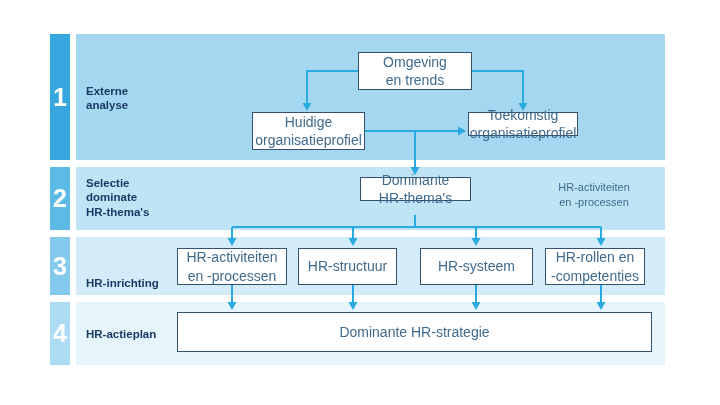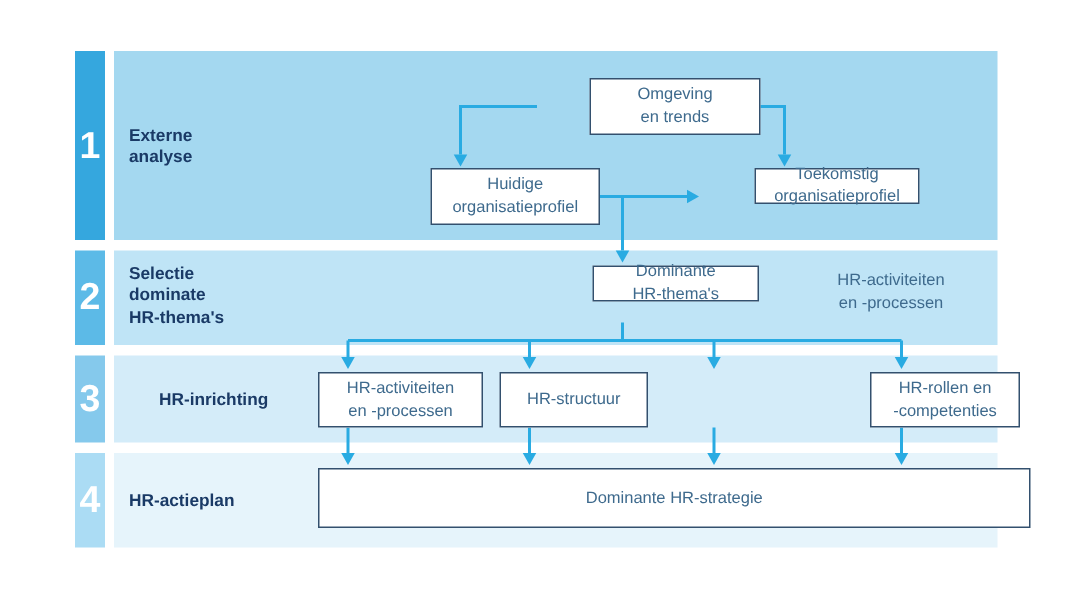--- a/index.html
+++ b/index.html
@@ -30,30 +30,29 @@
   .bd2{top:167px; height:63px;  background:var(--band2);}
   .bd3{top:237px; height:58px;  background:var(--band3);}
   .bd4{top:302px; height:63px;  background:var(--band4);}
   .rowlabel{
     position:absolute; left:86px; color:var(--label_text);
     font-weight:bold; font-size:11.5px; line-height:1.26;
     white-space:pre-line;
   }
   .rl1{top:84px;}
   .rl2{top:176px;}
-  .rl3{top:260px;margin-left:20px;}
+  .rl3{top:276px;}
   .rl4{top:327px;}
   .box{
     position:absolute; background:var(--box_fill);
     border:1px solid var(--box_border);
     display:flex; align-items:center; justify-content:center;
     text-align:center; color:var(--box_text);
-    font-size:11px; line-height:1.32; white-space:pre-line;
+    font-size:14px; line-height:1.32; white-space:pre-line;
     box-sizing:border-box;
-    margin-left:35px;
   }
   .bx-omgeving  {left:358px; top:52px;  width:114px; height:38px;}
   .bx-huidige   {left:252px; top:112px; width:113px; height:38px;}
   .bx-toekomstig{left:468px; top:112px; width:110px; height:24px;}
   .bx-dominante {left:360px; top:177px; width:111px; height:24px;}
   .bx-activ     {left:177px; top:248px; width:110px; height:37px;}
   .bx-structuur {left:298px; top:248px; width:99px; height:37px;}
   .bx-systeem   {left:420px; top:248px; width:113px; height:37px;}
   .bx-rollen    {left:545px; top:248px; width:100px; height:37px;}
   .bx-actieplan {left:177px; top:312px; width:475px; height:40px;}
@@ -131,20 +130,21 @@
 en trends</div>
   <div class="box bx-huidige">Huidige
 organisatieprofiel</div>
   <div class="box bx-toekomstig">Toekomstig
 organisatieprofiel</div>
   <div class="box bx-dominante">Dominante
 HR-thema's</div>
   <div class="box bx-activ">HR-activiteiten
 en -processen</div>
   <div class="box bx-structuur">HR-structuur</div>
+  <div class="box bx-systeem">HR-systeem</div>
   <div class="box bx-rollen">HR-rollen en
 -competenties</div>
   <div class="box bx-actieplan">Dominante HR-strategie</div>
 
   <div class="note">HR-activiteiten
 en -processen</div>
 
 </div>
 
 </body></html>

